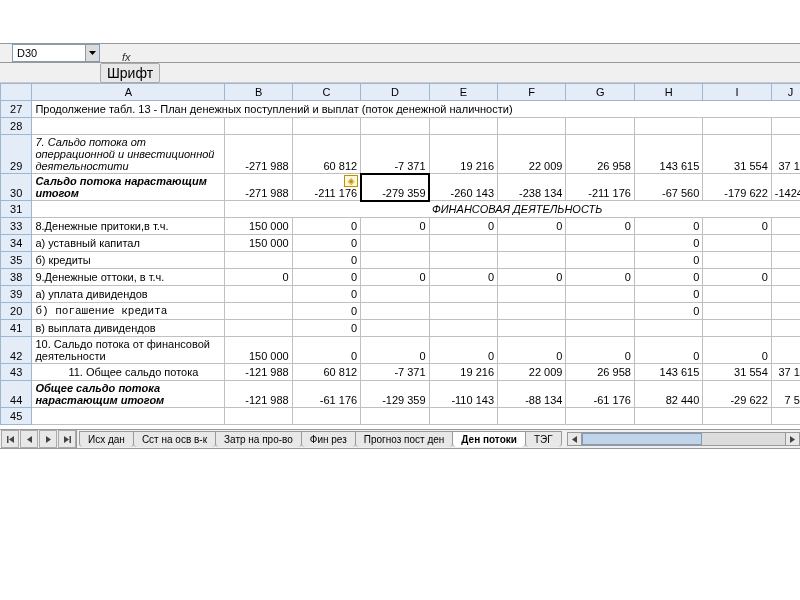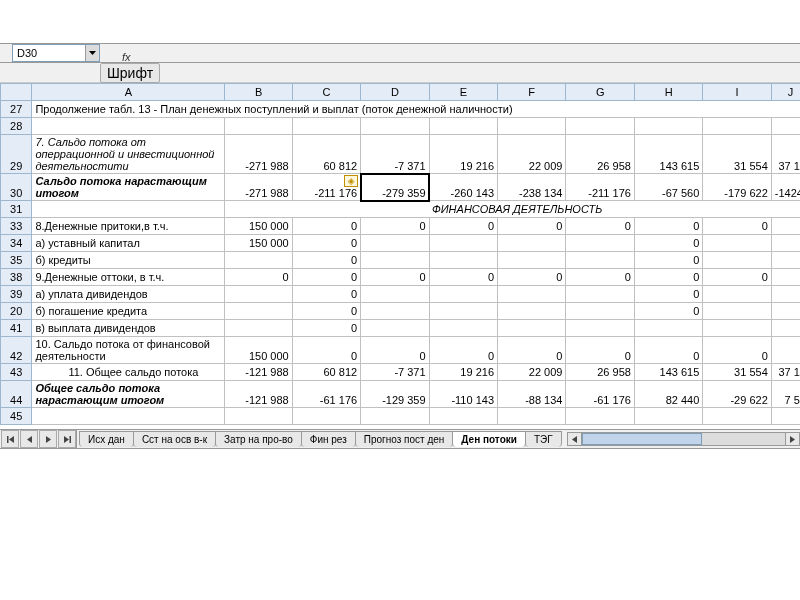--- a/index.html
+++ b/index.html
@@ -221,21 +221,21 @@
             <td class="num"></td>
             <td class="num"></td>
             <td class="num"></td>
             <td class="num"></td>
             <td class="num">0</td>
             <td class="num"></td>
             <td class="num"></td>
           </tr>
           <tr>
             <th class="rowhdr">20</th>
-            <td class="text" style="white-space: normal;">б) погашение кредита</td>
+            <td class="text" style="white-space: normal; font-family: Liberation Mono, monospace;">б) погашение кредита</td>
             <td class="num"></td>
             <td class="num">0</td>
             <td class="num"></td>
             <td class="num"></td>
             <td class="num"></td>
             <td class="num"></td>
             <td class="num">0</td>
             <td class="num"></td>
             <td class="num"></td>
           </tr>

